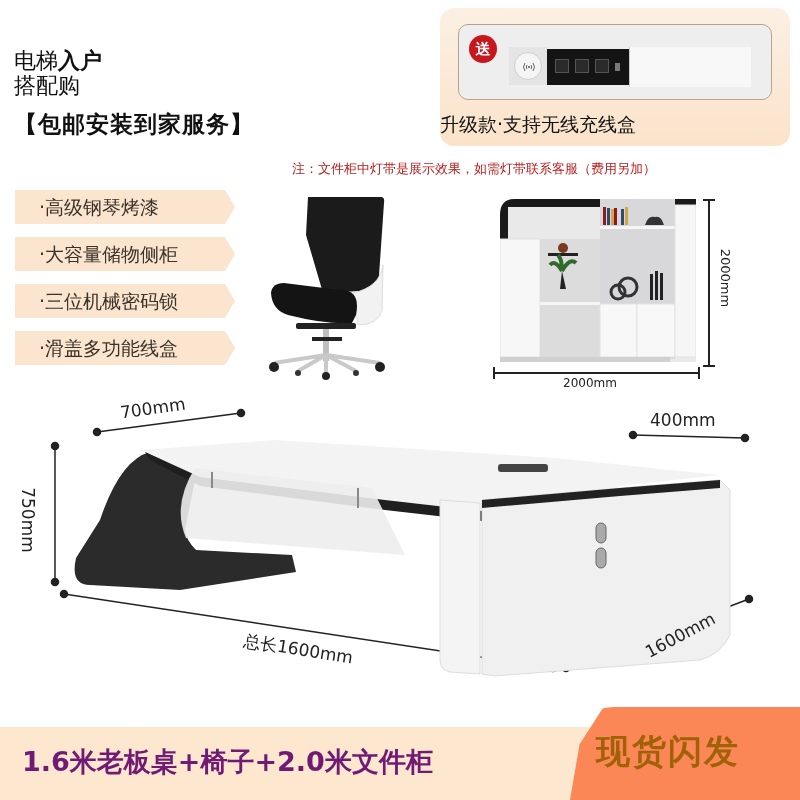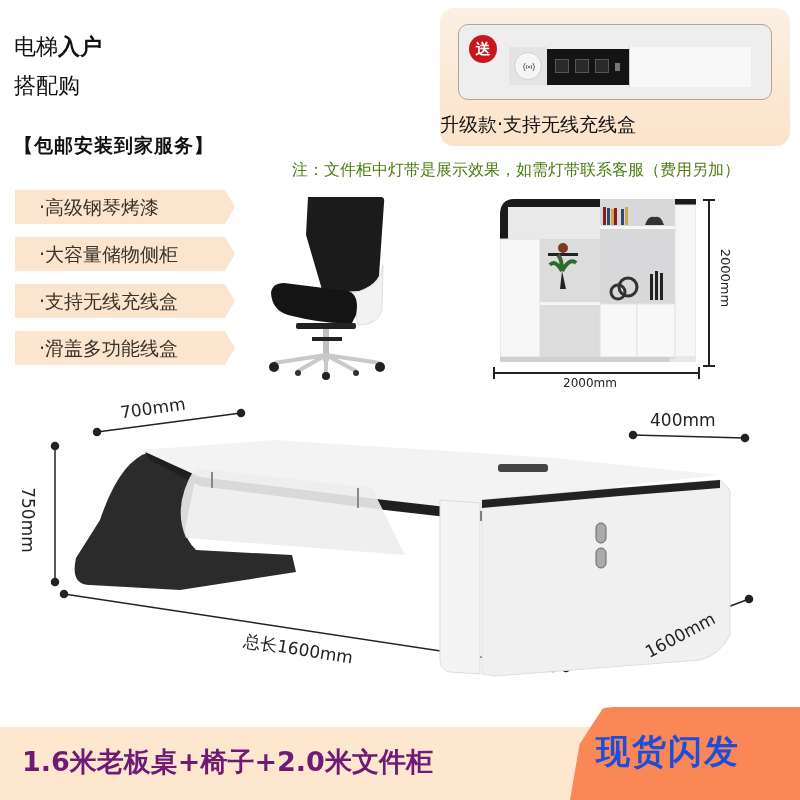--- a/index.html
+++ b/index.html
@@ -1,44 +1,44 @@
 <!DOCTYPE html>
 <html><head>
 <meta charset="utf-8">
 <style>
   * { box-sizing: border-box; margin: 0; padding: 0; }
   html, body { width: 800px; height: 800px; background: #ffffff; overflow: hidden; }
   body { position: relative; font-family: "DejaVu Sans", "Liberation Sans", sans-serif; color: #111; }
 
   .headline { position: absolute; left: 14px; font-size: 22px; color: #111; line-height: 1; }
-  .hl1 { top: 36px; }
+  .hl1 { top: 50px; }
   .hl1 .bold { font-weight: bold; }
   .hl2 { top: 75px; }
-  .hl3 { top: 113px; font-weight: bold; font-size: 19px; letter-spacing: 1px; margin-top: 23px; }
+  .hl3 { top: 113px; font-weight: bold; font-size: 23px; letter-spacing: 1px; }
 
   
   .promo { position: absolute; left: 440px; top: 8px; width: 350px; height: 138px;
            background: linear-gradient(180deg,#fbf0e3 0%, #fbe3ca 100%); border-radius: 14px; }
   .promo-img { position: absolute; left: 18px; top: 16px; width: 314px; height: 76px;
                background: #eeeeef; border: 1px solid #b7a38f; border-radius: 10px; overflow: hidden; }
   .gift-badge { position: absolute; left: 10px; top: 10px; width: 28px; height: 28px; border-radius: 50%;
                 background: #c8161d; color: #fff; font-size: 15px; font-weight: bold;
                 display: flex; align-items: center; justify-content: center; }
   .wireless-pad { position: absolute; left: 50px; top: 22px; width: 38px; height: 38px; background: #e4e4e4; }
   .wireless-pad .ring { position: absolute; left: 5px; top: 5px; width: 28px; height: 28px; border-radius: 50%;
                         background: #f5f5f5; border: 1px solid #cfcfcf; }
   .outlet-strip { position: absolute; left: 88px; top: 24px; width: 82px; height: 36px; background: #141414; }
   .outlet { position: absolute; top: 10px; width: 14px; height: 14px; border: 1px solid #555; background: #2a2a2a; }
   .usb { position: absolute; top: 14px; left: 68px; width: 5px; height: 8px; background: #777; }
   .cover-panel { position: absolute; left: 170px; top: 22px; width: 122px; height: 40px; background: #f8f8f8;
                  border-left: 1px solid #ccc; }
   .promo-caption { position: absolute; left: 0; width: 100%; top: 104px; 
                    font-size: 19px; color: #111; }
 
-  .note { position: absolute; left: 292px; top: 160px; font-size: 16px; color: #4d7c0f; }
+  .note { position: absolute; left: 292px; top: 160px; font-size: 13px; color: #b91c1c; }
 
   
   .features { position: absolute; left: 15px; top: 190px; }
   .feature { position: relative; width: 205px; height: 34px; margin-bottom: 13px;
              background: #fbe5cf; color: #3a3228; font-size: 19px; line-height: 34px; padding-left: 24px;
              clip-path: polygon(0 0, 210px 0, 220px 50%, 210px 100%, 0 100%); width: 220px; }
 
   
   .chair { position: absolute; left: 268px; top: 195px; width: 120px; height: 185px; }
 
@@ -56,21 +56,21 @@
 
   
   .desk { position: absolute; left: 0; top: 380px; width: 800px; height: 320px; }
   .dim-label { position: absolute; font-size: 17px; color: #222; white-space: nowrap; }
 
   
   .banner { position: absolute; left: 0; top: 727px; width: 800px; height: 73px; background: #fde7cf; }
   .banner-title { position: absolute; left: 22px; top: 744px; font-size: 27px; font-weight: bold; color: #701a75; }
   .stock-badge { position: absolute; left: 570px; top: 707px; width: 240px; height: 93px; background: #fb8656;
                  border-top-left-radius: 44px; clip-path: polygon(14% 0, 100% 0, 100% 100%, 0 100%, 4% 40%); }
-  .stock-badge-label { position: absolute; left: 596px; top: 729px; font-size: 34px; font-weight: bold; color: #1d4ed8; letter-spacing: 2px; }
+  .stock-badge-label { position: absolute; left: 596px; top: 729px; font-size: 34px; font-weight: bold; color: #a16207; letter-spacing: 2px; }
 </style>
 </head>
 <body>
 
 <div class="headline hl1">
   <span>电梯</span><span class="bold">入户</span>
 </div>
 <div class="headline hl2">搭配购</div>
 <div class="headline hl3">【包邮安装到家服务】</div>
 
@@ -97,21 +97,21 @@
     <div class="cover-panel"></div>
   </div>
   <div class="promo-caption">升级款·支持无线充线盒</div>
 </div>
 
 <div class="note">注：文件柜中灯带是展示效果，如需灯带联系客服（费用另加）</div>
 
 <div class="features">
   <div class="feature">·高级钢琴烤漆</div>
   <div class="feature">·大容量储物侧柜</div>
-  <div class="feature">·支持无线充线盒</div>
+  <div class="feature">·三位机械密码锁</div>
   <div class="feature">·滑盖多功能线盒</div>
 </div>
 
 <div class="chair">
   <svg width="120" height="185" viewBox="0 0 120 185">
     <path d="M40 2 L113 2 Q117 2 116 8 L110 95 L55 98 L38 40 Z" fill="#1b1b1b"></path>
     <path d="M85 98 Q112 92 115 70 L114 115 Q110 130 90 130 Z" fill="#f2f2f2" stroke="#ddd"></path>
     <path d="M3 98 Q4 88 16 88 L80 96 Q92 100 88 120 L84 128 Q60 130 20 120 Q4 115 3 98 Z" fill="#141414"></path>
     <rect x="28" y="128" width="60" height="6" rx="2" fill="#222"></rect>
     <rect x="55" y="134" width="6" height="32" fill="#bfbfbf"></rect>

